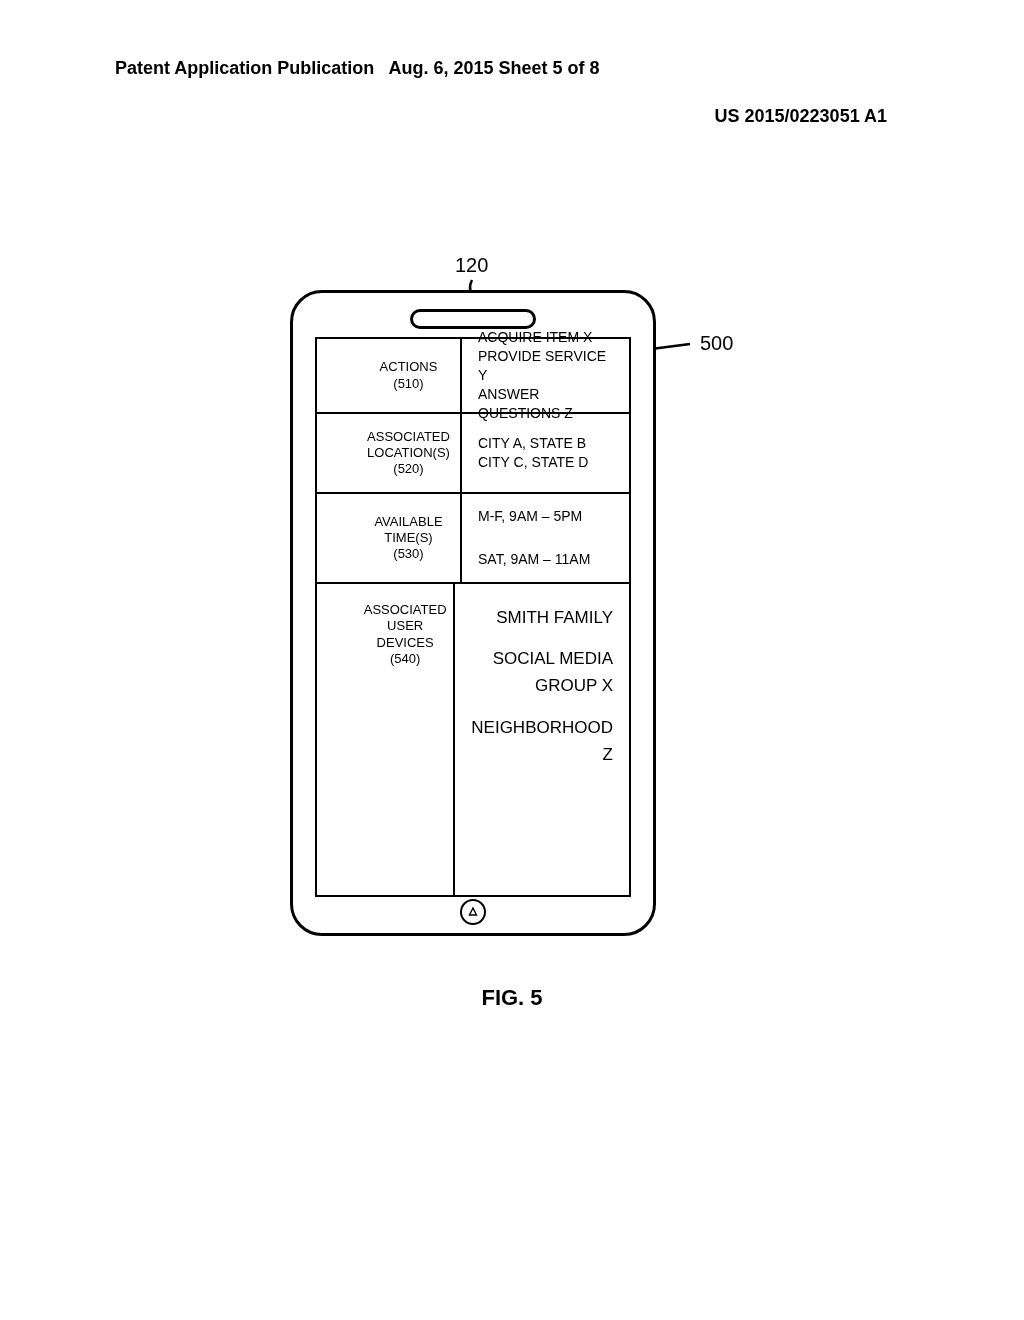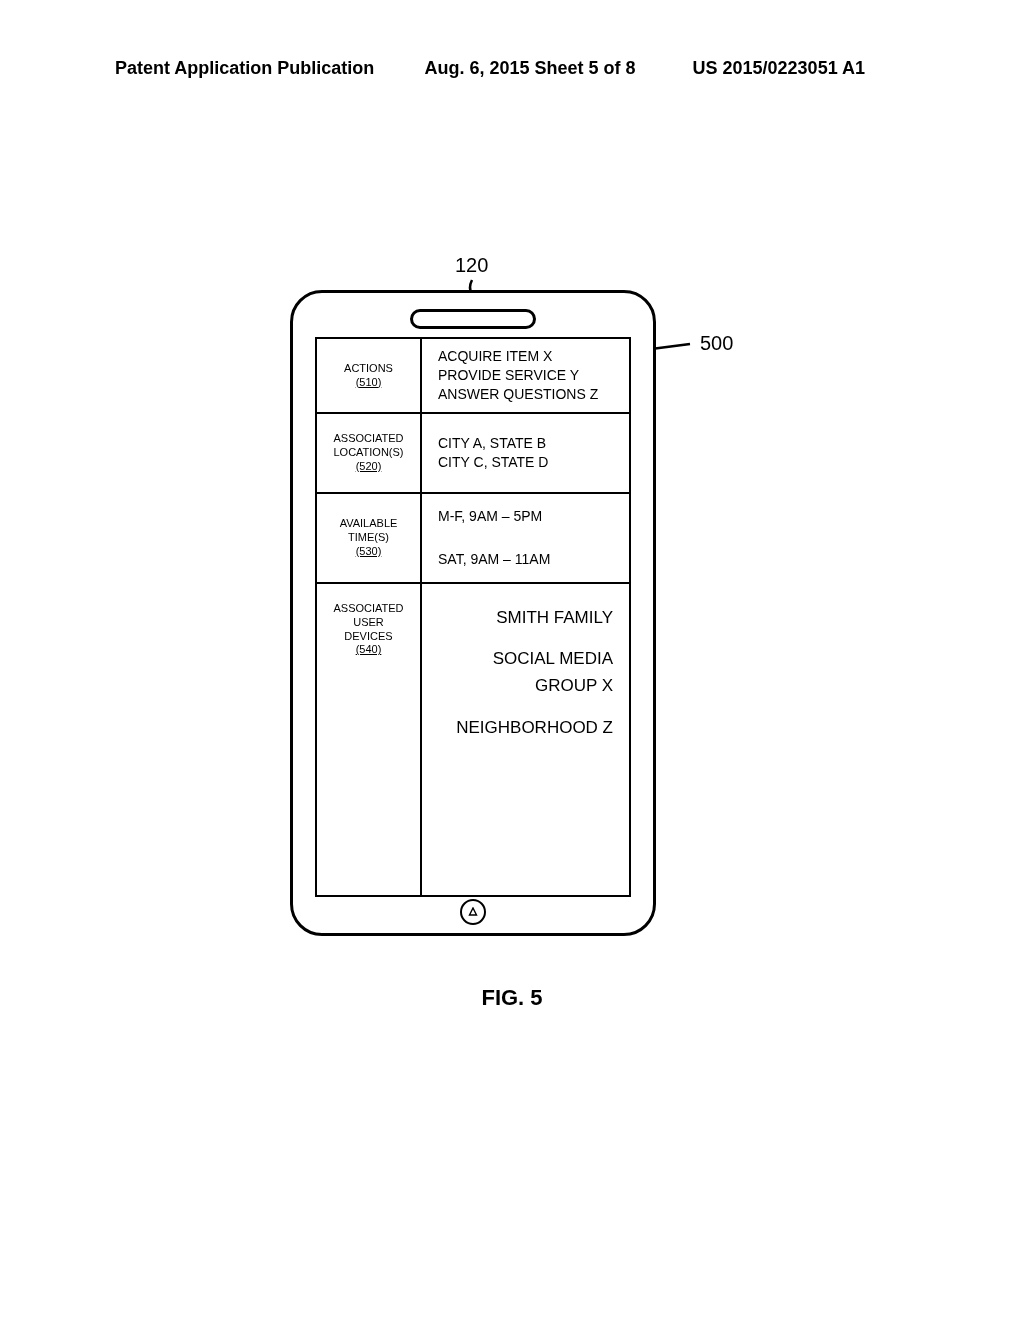--- a/index.html
+++ b/index.html
@@ -18,22 +18,22 @@
   }
   .header {
     position: absolute;
     top: 58px;
     left: 0;
     width: 100%;
     font-size: 18px;
     font-weight: bold;
   }
   .header .left { position: absolute; left: 115px; }
-  .header .center { position: absolute; left: 0; width: 100%; text-align: center; padding-left: 36px; }
-  .header .right { position: absolute; right: 123px; }
+  .header .center { position: absolute; left: 0; width: 100%; text-align: center; }
+  .header .right { position: absolute; right: 101px; margin-top: 48px; }
 
   .figure-area {
     position: absolute;
     top: 250px;
     left: 0;
     width: 1024px;
   }
 
   
   .phone {
@@ -86,29 +86,30 @@
     border-bottom: 2px solid #000;
     box-sizing: border-box;
     align-items: stretch;
   }
   .row:last-child { border-bottom: none; }
   .labelcell {
     width: 105px;
     border-right: 2px solid #000;
     box-sizing: border-box;
     padding: 6px 3px;
-    font-size: 11px;
+    font-size: 13px;
     text-align: center;
     display: flex;
     flex-direction: column;
     align-items: center;
     justify-content: center;
     line-height: 1.25;
-  }
-  .labelcell .num { text-decoration: underline; }
+    margin-left: 40px;
+  }
+  .labelcell .num { }
   .valcell {
     flex: 1;
     padding: 8px 16px;
     font-size: 14px;
     line-height: 1.35;
     display: flex;
     flex-direction: column;
     justify-content: center;
   }
   .valcell.bigger { font-size: 17px; line-height: 1.6; }

